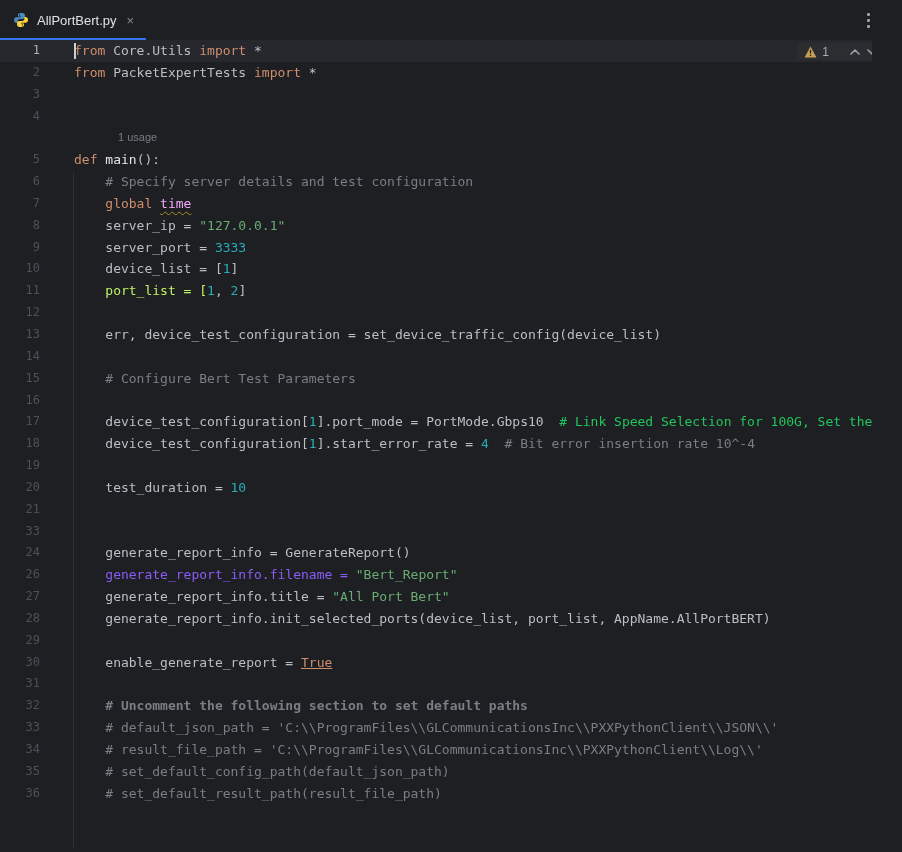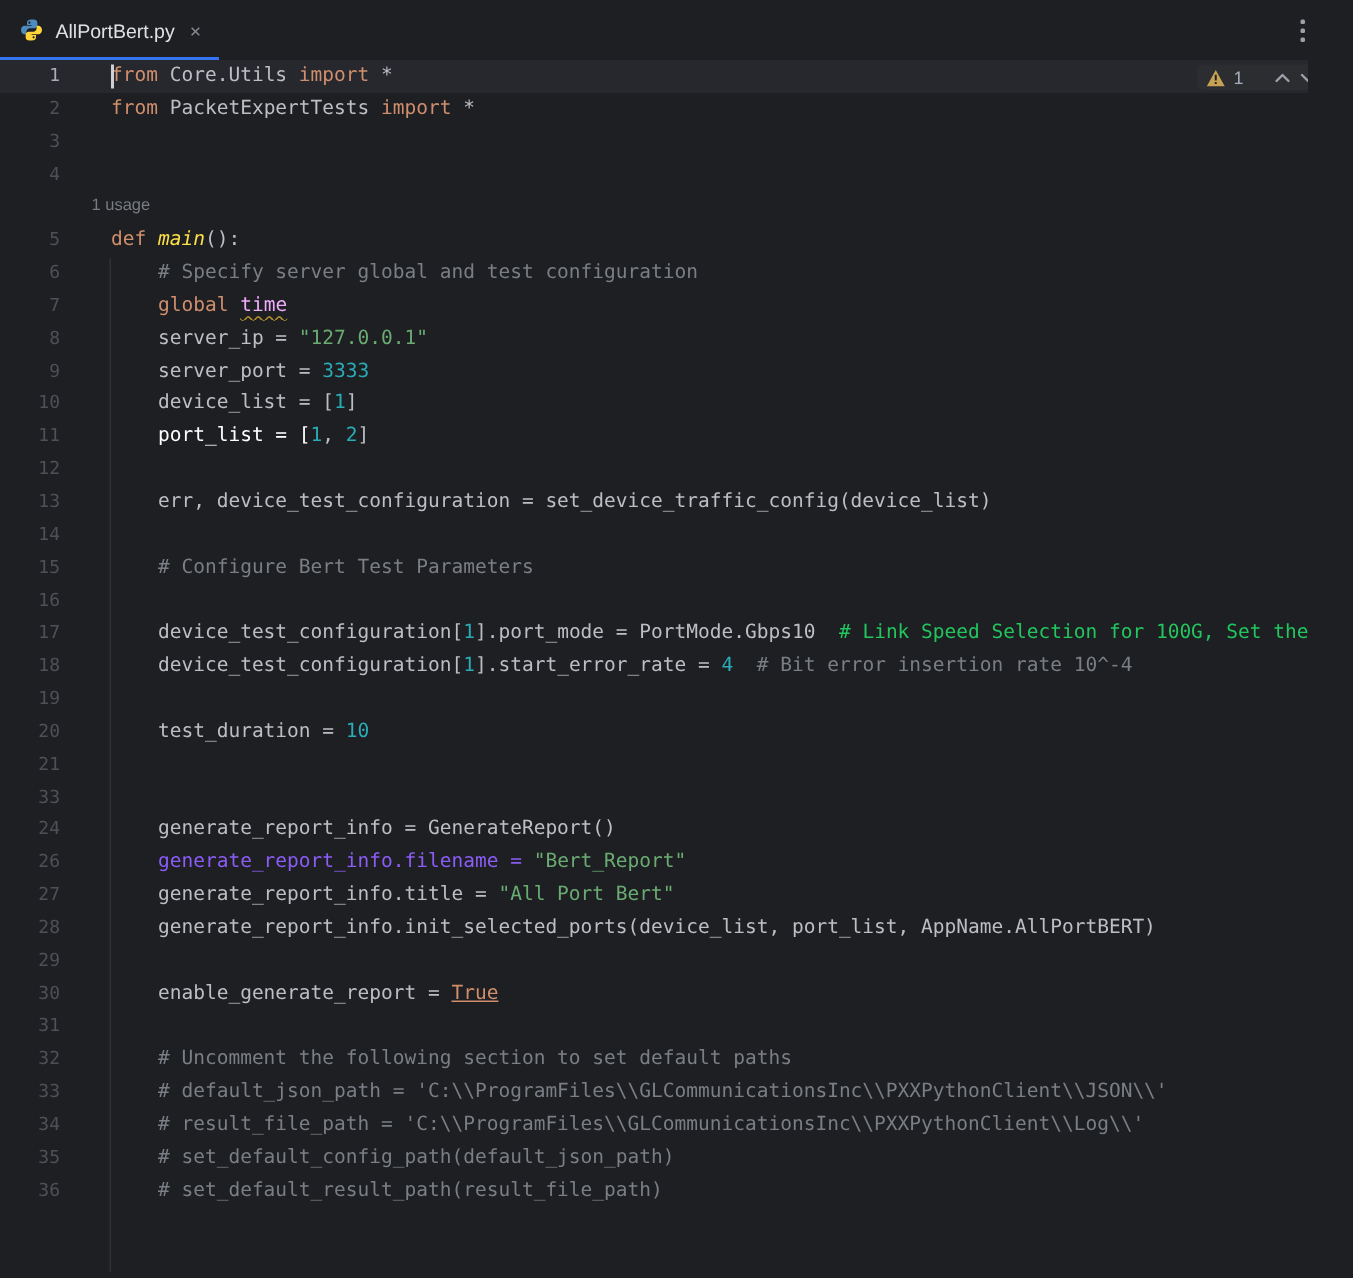--- a/index.html
+++ b/index.html
@@ -15,21 +15,21 @@
   .kebab{position:absolute;right:22px;top:8px;width:24px;height:24px;display:flex;align-items:center;justify-content:center;}
   .kebab .dot{width:3px;height:3px;background:#9DA0A8;border-radius:1px;margin:1.5px 0;}
   
   .editor{position:absolute;left:0;top:40px;width:902px;height:812px;background:#1E1F22;overflow:hidden;}
   .row{display:flex;height:21.85px;line-height:21.85px;white-space:pre;font-size:13px;position:relative;}
   .row.active{background:#26282E;}
   .gut{flex:0 0 62px;box-sizing:border-box;padding-right:22px;text-align:right;
        font-size:12px;color:#4D5157;user-select:none;}
   .row.active .gut{color:#A9ADB5;}
   .code{flex:1;padding-left:12px;overflow:hidden;}
-  .inlay{font-family:"Liberation Sans",sans-serif;font-size:11px;color:#787C83;padding-left:61px;}
+  .inlay{font-family:"Liberation Sans",sans-serif;font-size:11px;color:#787C83;padding-left:118px;}
   .tk-wa{text-decoration-line:underline;text-decoration-style:wavy;text-decoration-color:#AD8C2C;
          text-decoration-thickness:1px;text-underline-offset:3px;}
   .caret{position:absolute;left:74px;top:3px;width:1.5px;height:16px;background:#CED0D6;}
   .indent-guide{position:absolute;left:73px;top:132px;width:1px;height:676px;background:#2F3136;}
   
   .widget{position:absolute;top:3px;right:18px;height:17px;display:flex;align-items:center;gap:5px;
           background:#2B2D30;border-radius:4px;padding:0 6px;}
   .wcount{font-family:"Liberation Sans",sans-serif;font-size:12px;color:#A8ADBD;}
   .wsep{width:10px;}
   
@@ -62,46 +62,46 @@
     </div>
   </div>
 
   <div class="editor">
     <div id="rows">
         <div class="row active"><span class="gut">1</span><span class="code"><span style="color: rgb(207, 142, 109);">from</span><span style="color: rgb(188, 190, 196);"> Core.Utils </span><span style="color: rgb(207, 142, 109);">import</span><span style="color: rgb(188, 190, 196);"> *</span></span><span class="caret"></span></div>
         <div class="row"><span class="gut">2</span><span class="code"><span style="color: rgb(207, 142, 109);">from</span><span style="color: rgb(188, 190, 196);"> PacketExpertTests </span><span style="color: rgb(207, 142, 109);">import</span><span style="color: rgb(188, 190, 196);"> *</span></span></div>
         <div class="row"><span class="gut">3</span><span class="code"></span></div>
         <div class="row"><span class="gut">4</span><span class="code"></span></div>
         <div class="row"><span class="inlay">1 usage</span></div>
-        <div class="row"><span class="gut">5</span><span class="code"><span style="color: rgb(207, 142, 109);">def</span><span style="color: rgb(188, 190, 196);"> </span><span style="color: #fde047; font-style: italic;">main</span><span style="color: rgb(188, 190, 196);">():</span></span></div>
-        <div class="row"><span class="gut">6</span><span class="code"><span style="color: rgb(122, 126, 133);">    # Specify server global and test configuration</span></span></div>
+        <div class="row"><span class="gut">5</span><span class="code"><span style="color: rgb(207, 142, 109);">def</span><span style="color: rgb(188, 190, 196);"> </span><span style="color: #e5e5e5;">main</span><span style="color: rgb(188, 190, 196);">():</span></span></div>
+        <div class="row"><span class="gut">6</span><span class="code"><span style="color: rgb(122, 126, 133);">    # Specify server details and test configuration</span></span></div>
         <div class="row"><span class="gut">7</span><span class="code"><span style="color: rgb(188, 190, 196);">    </span><span style="color: rgb(207, 142, 109);">global</span><span style="color: rgb(188, 190, 196);"> </span><span class="tk-wa" style="color: #f0abfc;">time</span></span></div>
         <div class="row"><span class="gut">8</span><span class="code"><span style="color: rgb(188, 190, 196);">    server_ip = </span><span style="color: rgb(106, 171, 115);">"127.0.0.1"</span></span></div>
         <div class="row"><span class="gut">9</span><span class="code"><span style="color: rgb(188, 190, 196);">    server_port = </span><span style="color: rgb(42, 172, 184);">3333</span></span></div>
         <div class="row"><span class="gut">10</span><span class="code"><span style="color: rgb(188, 190, 196);">    device_list = [</span><span style="color: rgb(42, 172, 184);">1</span><span style="color: rgb(188, 190, 196);">]</span></span></div>
-        <div class="row"><span class="gut">11</span><span class="code"><span style="color: #ffffff; text-align: center;">    port_list = [</span><span style="color: rgb(42, 172, 184);">1</span><span style="color: rgb(188, 190, 196);">, </span><span style="color: rgb(42, 172, 184);">2</span><span style="color: rgb(188, 190, 196);">]</span></span></div>
+        <div class="row"><span class="gut">11</span><span class="code"><span style="color: #bef264; text-align: center;">    port_list = [</span><span style="color: rgb(42, 172, 184);">1</span><span style="color: rgb(188, 190, 196);">, </span><span style="color: rgb(42, 172, 184);">2</span><span style="color: rgb(188, 190, 196);">]</span></span></div>
         <div class="row"><span class="gut">12</span><span class="code"></span></div>
         <div class="row"><span class="gut">13</span><span class="code"><span style="color: rgb(188, 190, 196);">    err, device_test_configuration = set_device_traffic_config(device_list)</span></span></div>
         <div class="row"><span class="gut">14</span><span class="code"></span></div>
         <div class="row"><span class="gut">15</span><span class="code"><span style="color: rgb(122, 126, 133);">    # Configure Bert Test Parameters</span></span></div>
         <div class="row"><span class="gut">16</span><span class="code"></span></div>
         <div class="row"><span class="gut">17</span><span class="code"><span style="color: rgb(188, 190, 196);">    device_test_configuration[</span><span style="color: rgb(42, 172, 184);">1</span><span style="color: rgb(188, 190, 196);">].port_mode = PortMode.Gbps10  </span><span style="color: #22c55e;"># Link Speed Selection for 100G, Set the</span></span></div>
         <div class="row"><span class="gut">18</span><span class="code"><span style="color: rgb(188, 190, 196);">    device_test_configuration[</span><span style="color: rgb(42, 172, 184);">1</span><span style="color: rgb(188, 190, 196);">].start_error_rate = </span><span style="color: rgb(42, 172, 184);">4</span><span style="color: rgb(188, 190, 196);">  </span><span style="color: rgb(122, 126, 133);"># Bit error insertion rate 10^-4</span></span></div>
         <div class="row"><span class="gut">19</span><span class="code"></span></div>
         <div class="row"><span class="gut">20</span><span class="code"><span style="color: rgb(188, 190, 196);">    test_duration = </span><span style="color: rgb(42, 172, 184);">10</span></span></div>
         <div class="row"><span class="gut">21</span><span class="code"></span></div>
         <div class="row"><span class="gut">33</span><span class="code"></span></div>
         <div class="row"><span class="gut">24</span><span class="code"><span style="color: rgb(188, 190, 196);">    generate_report_info = GenerateReport()</span></span></div>
         <div class="row"><span class="gut">26</span><span class="code"><span style="color: #8b5cf6;">    generate_report_info.filename = </span><span style="color: rgb(106, 171, 115);">"Bert_Report"</span></span></div>
         <div class="row"><span class="gut">27</span><span class="code"><span style="color: rgb(188, 190, 196);">    generate_report_info.title = </span><span style="color: rgb(106, 171, 115);">"All Port Bert"</span></span></div>
         <div class="row"><span class="gut">28</span><span class="code"><span style="color: rgb(188, 190, 196);">    generate_report_info.init_selected_ports(device_list, port_list, AppName.AllPortBERT)</span></span></div>
         <div class="row"><span class="gut">29</span><span class="code"></span></div>
         <div class="row"><span class="gut">30</span><span class="code"><span style="color: rgb(188, 190, 196);">    enable_generate_report = </span><span style="color: rgb(207, 142, 109); text-decoration: underline;">True</span></span></div>
         <div class="row"><span class="gut">31</span><span class="code"></span></div>
-        <div class="row"><span class="gut">32</span><span class="code"><span style="color: rgb(122, 126, 133);">    # Uncomment the following section to set default paths</span></span></div>
+        <div class="row"><span class="gut">32</span><span class="code"><span style="color: rgb(122, 126, 133); font-weight: bold;">    # Uncomment the following section to set default paths</span></span></div>
         <div class="row"><span class="gut">33</span><span class="code"><span style="color: rgb(122, 126, 133);">    # default_json_path = 'C:\\ProgramFiles\\GLCommunicationsInc\\PXXPythonClient\\JSON\\'</span></span></div>
         <div class="row"><span class="gut">34</span><span class="code"><span style="color: rgb(122, 126, 133);">    # result_file_path = 'C:\\ProgramFiles\\GLCommunicationsInc\\PXXPythonClient\\Log\\'</span></span></div>
         <div class="row"><span class="gut">35</span><span class="code"><span style="color: rgb(122, 126, 133);">    # set_default_config_path(default_json_path)</span></span></div>
         <div class="row"><span class="gut">36</span><span class="code"><span style="color: rgb(122, 126, 133);">    # set_default_result_path(result_file_path)</span></span></div>
       </div>
     <div class="indent-guide"></div>
 
     <div class="widget">
       <span style="display:flex;">
         <svg width="13" height="12" viewBox="0 0 24 22">

